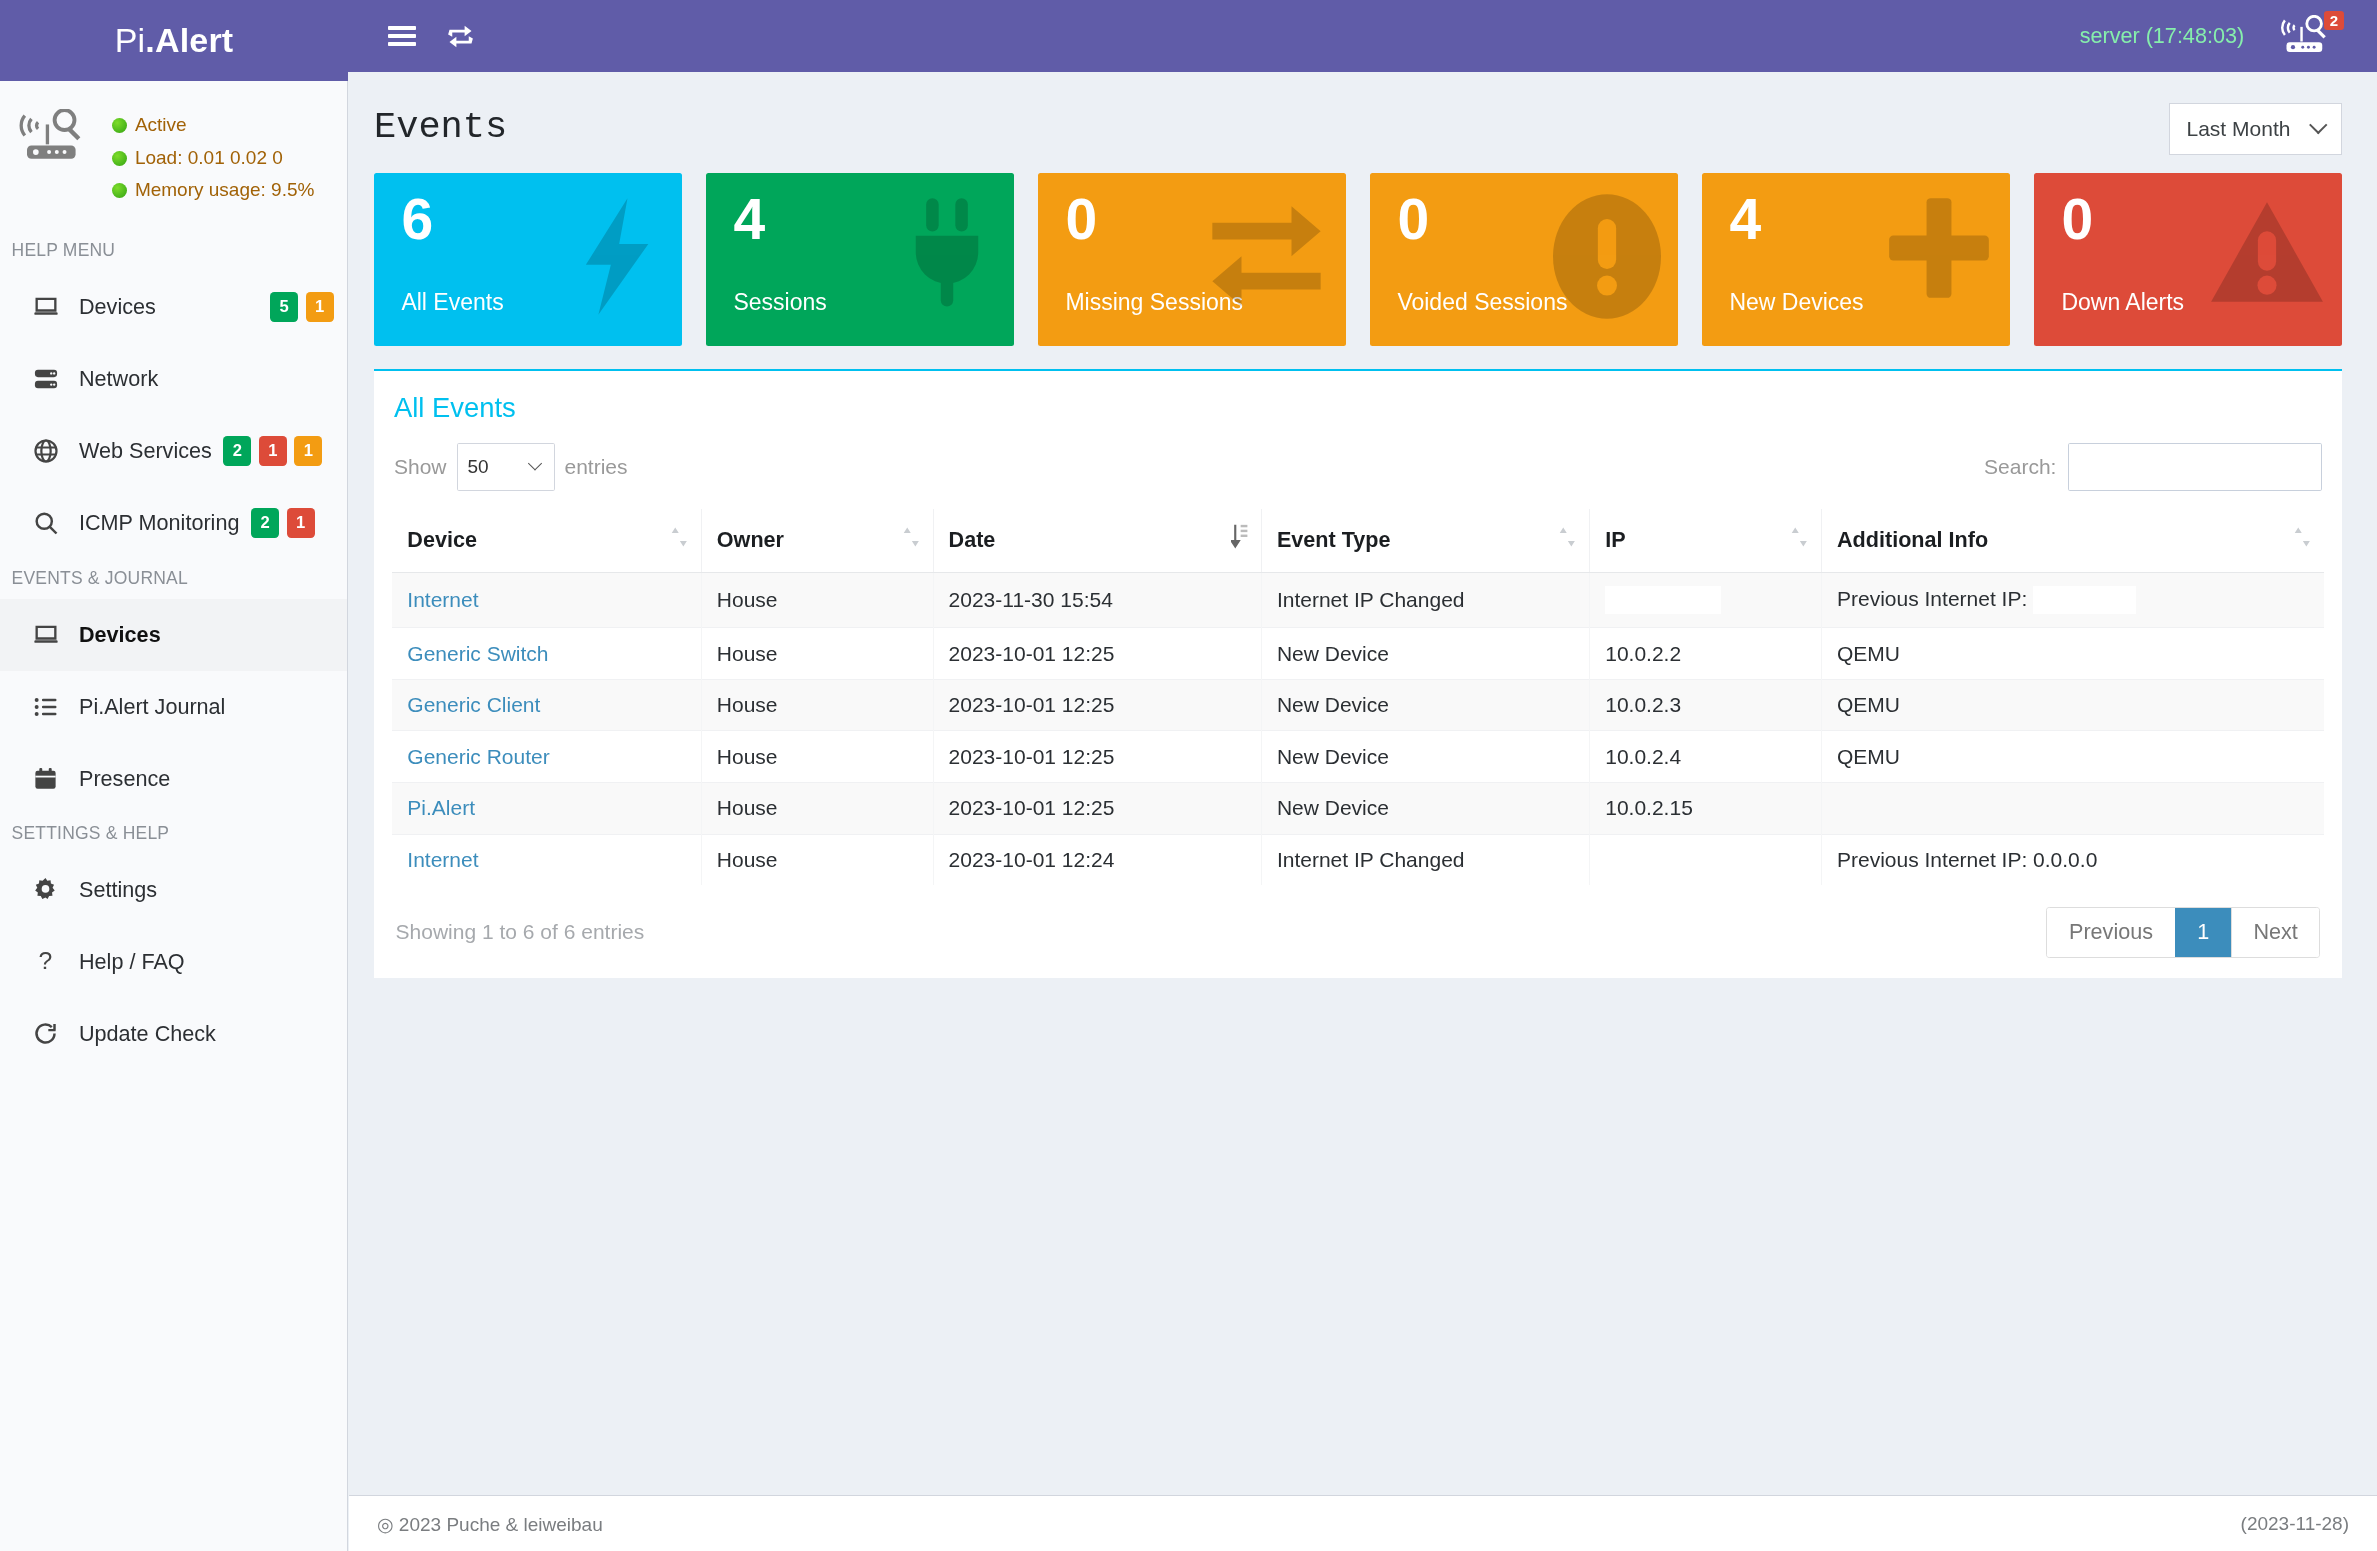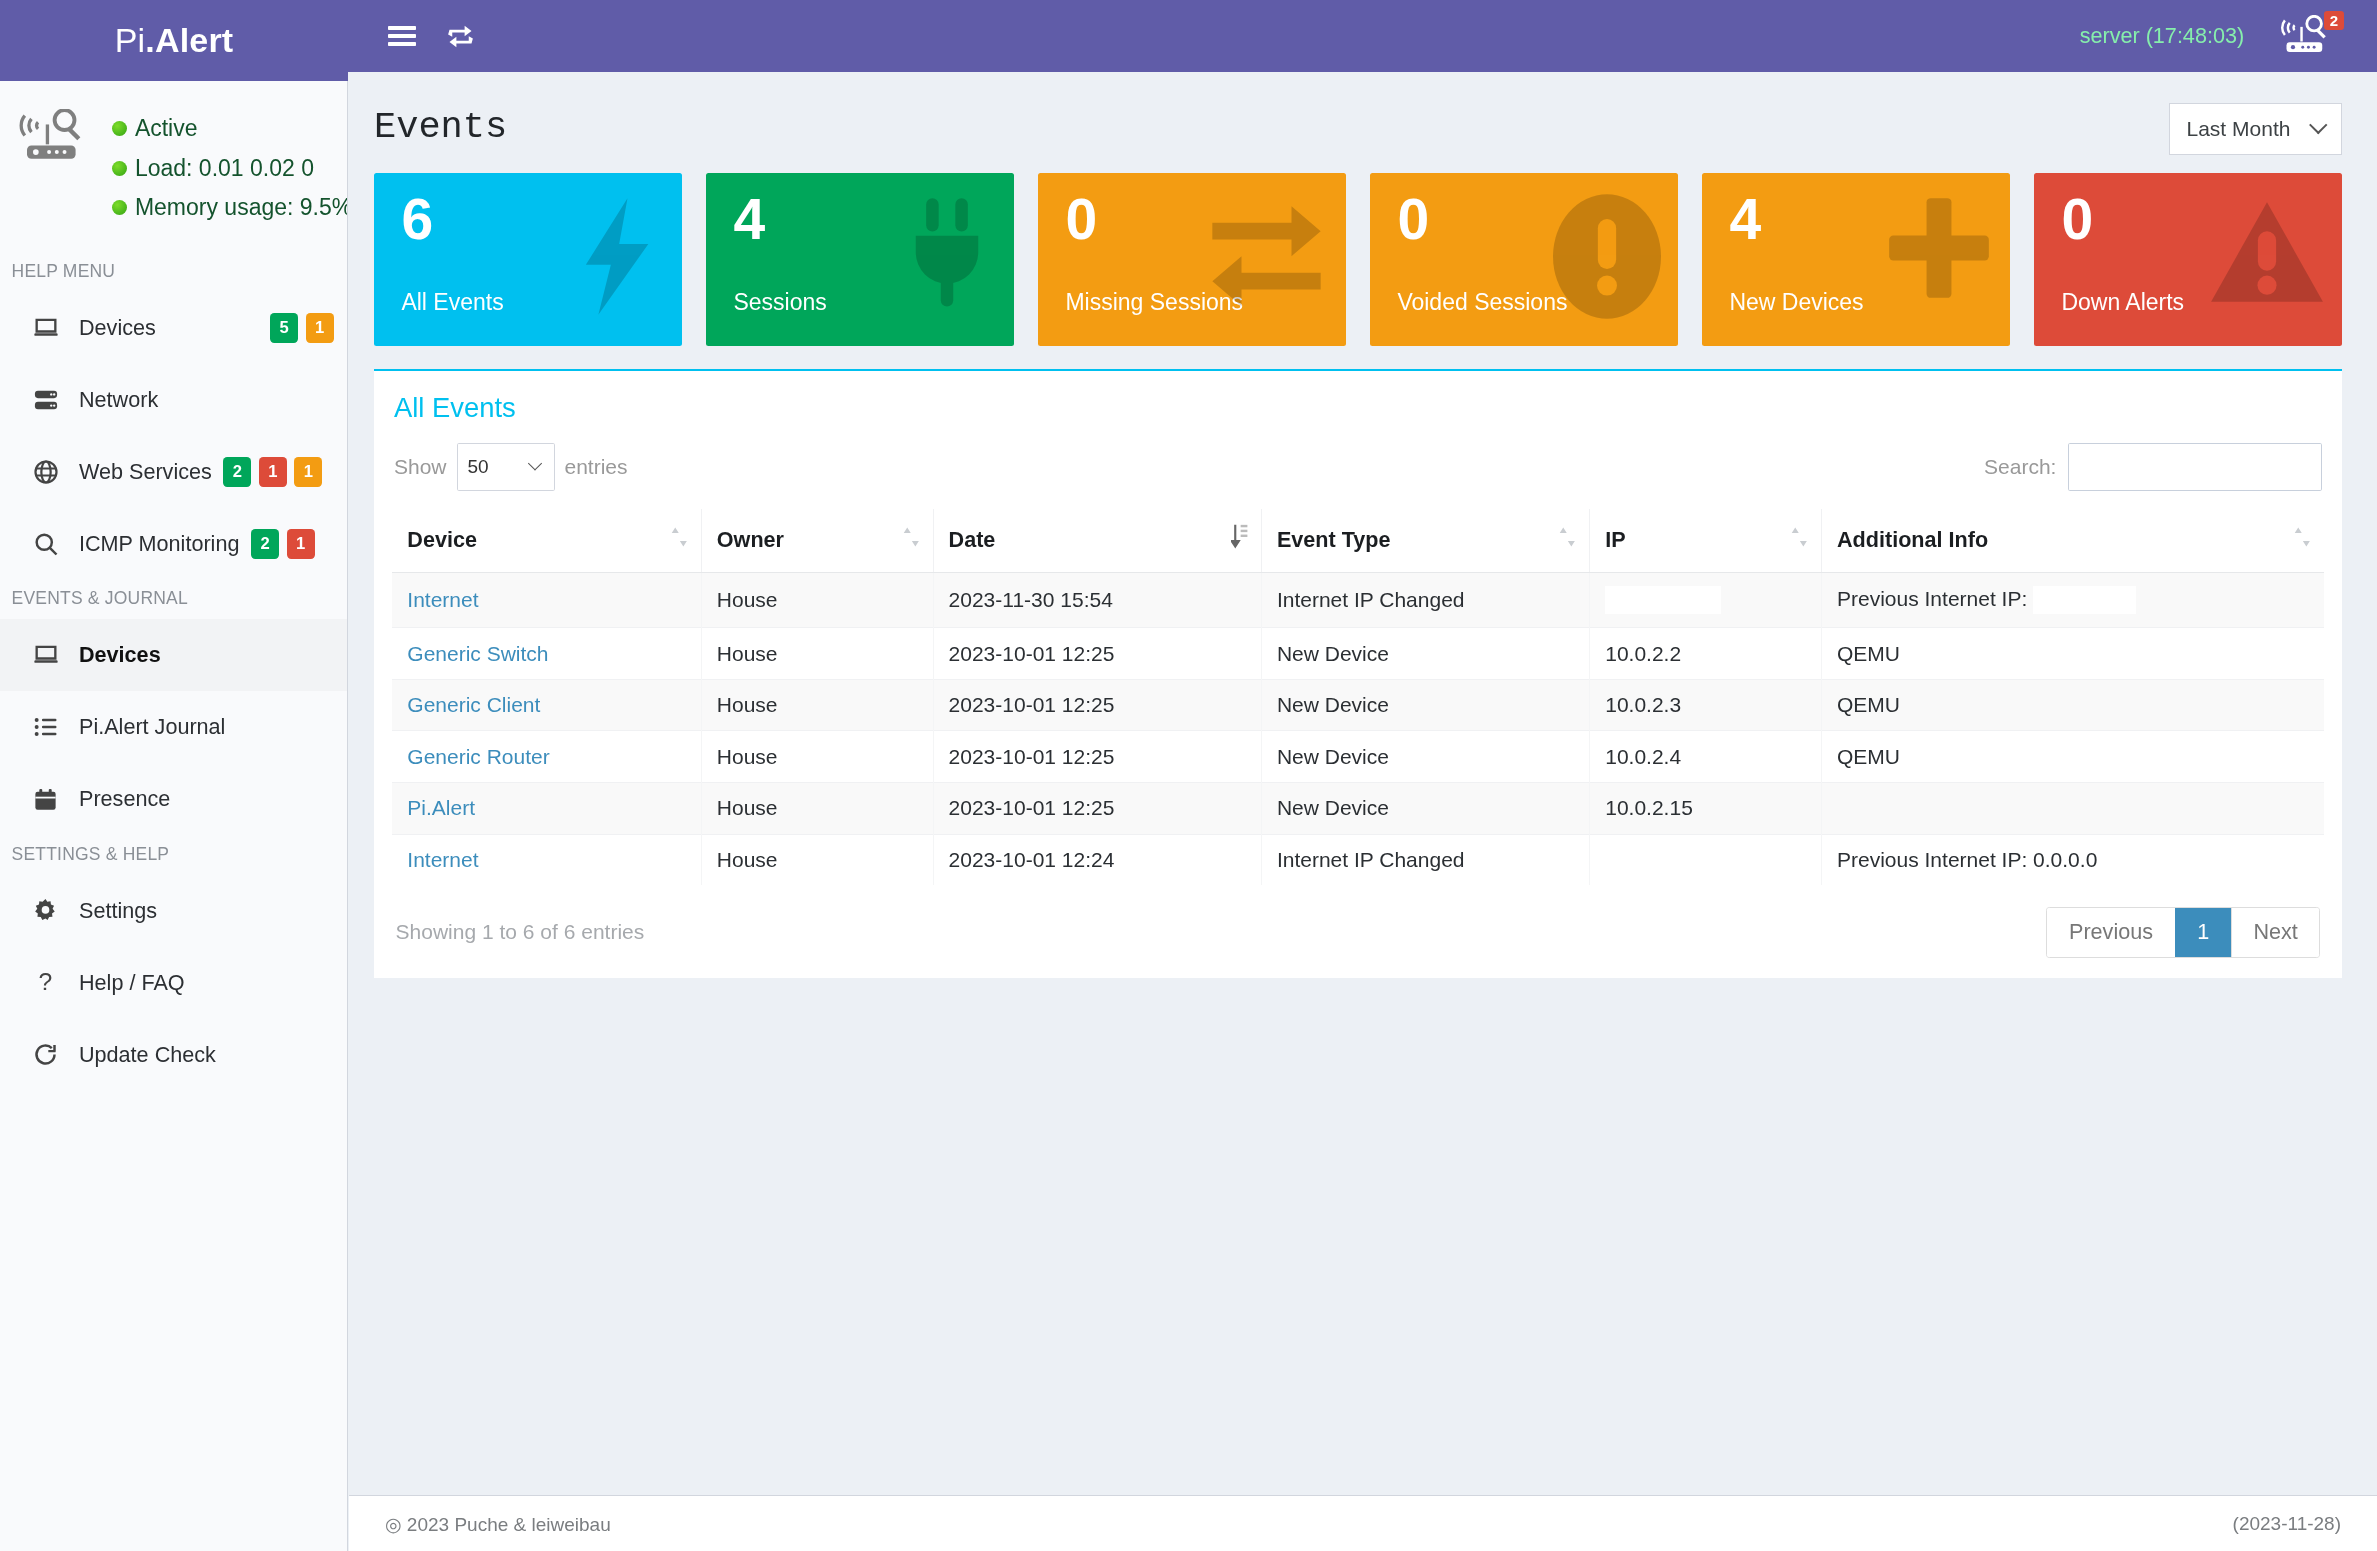--- a/index.html
+++ b/index.html
@@ -55,21 +55,21 @@
     width: 348px; height: 1470px;
     background: #f9fafc;
     border-right: 0.8px solid #d2d6de;
     overflow: hidden;
   }
   .sb-status {
     display: flex; align-items: flex-start; gap: 18.3px;
     padding: 28px 16.6px 25px 18.3px;
   }
   .sb-status-icon { flex: 0 0 auto; width: 75px; }
-  .sb-status-lines { font-size: 23px; color: #14532d; line-height: 1.72; }
+  .sb-status-lines { font-size: 19px; color: #a16207; line-height: 1.72; }
   .sb-status-lines div { display: flex; align-items: center; gap: 8.3px; white-space: nowrap; }
   .dot-green {
     width: 15px; height: 15px; border-radius: 50%;
     background: radial-gradient(circle at 35% 32%, #7ddc2a 0%, #4db81c 62%, #3da015 100%);
     flex: 0 0 auto;
   }
   .sb-head {
     font-size: 17.5px; color: #8a8f96;
     padding: 8.3px 0 10px 11.6px; letter-spacing: 0.2px;
   }
@@ -172,21 +172,21 @@
     cursor: pointer; border-left: 0.8px solid #ddd;
   }
   .pg:first-child { border-left: none; }
   .pg.cur { background: #3c8dbc; color: #fff; border-color: #3c8dbc; }
 
   
   .footer {
     position: absolute; left: 349px; top: 1495px;
     width: 2028px; height: 57px;
     background: #fff; border-top: 0.8px solid #d2d6de;
-    display: flex; align-items: center; padding: 0 36px;
+    display: flex; align-items: center; padding: 0 28px;
     font-size: 19px; color: #7a7d80;
   }
   .footer .right { margin-left: auto; }
 </style>
 </head>
 <body>
 
 <div class="navbar">
   <div class="brand">
     <span>Pi</span>

